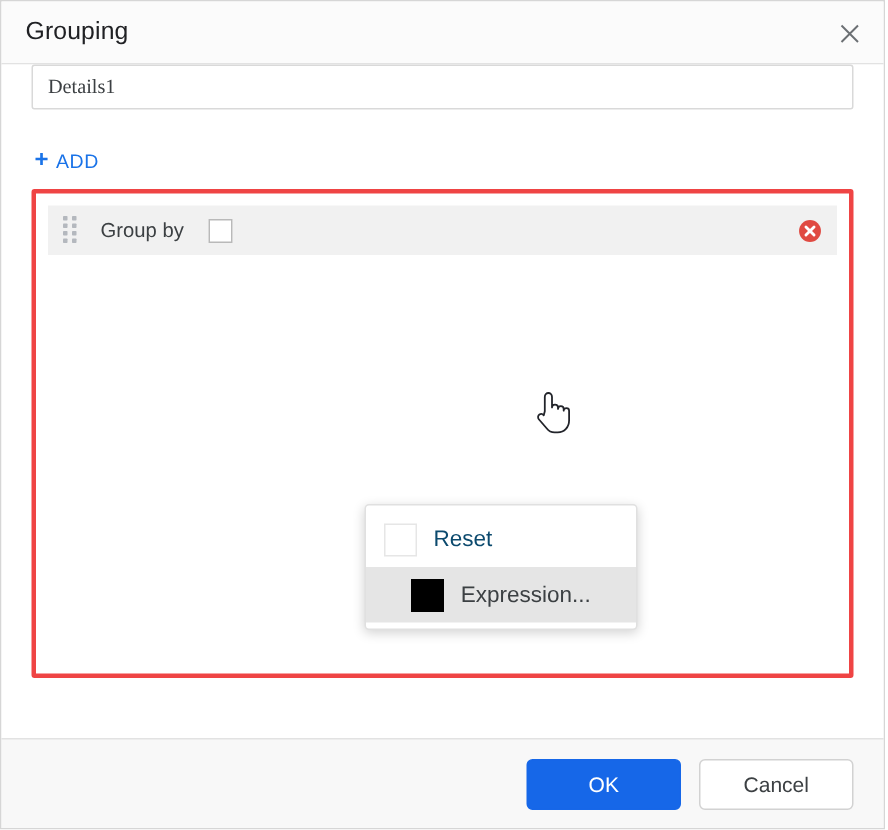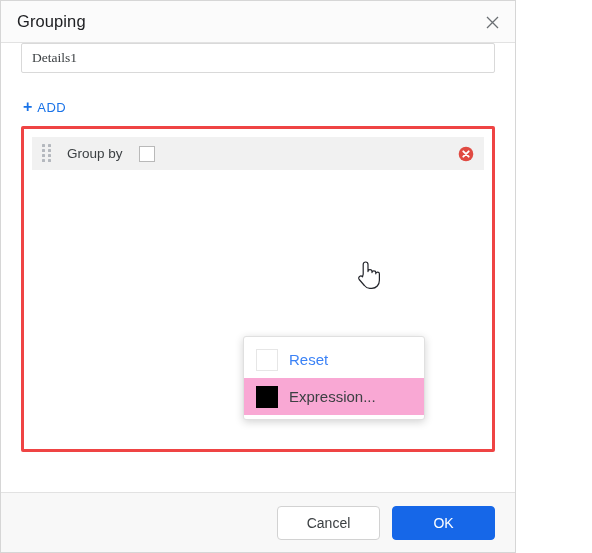--- a/index.html
+++ b/index.html
@@ -10,21 +10,21 @@
     width: 592px;
     height: 553px;
     font-family: "Liberation Sans", sans-serif;
     background: #ffffff;
     overflow: hidden;
     -webkit-font-smoothing: antialiased;
   }
 
   .dialog {
     position: relative;
-    width: 516px;
+    width: 590px;
     height: 553px;
     box-sizing: border-box;
     border: 1px solid #d6d6d6;
     background: #ffffff;
     display: flex;
     flex-direction: column;
   }
 
   
   .dialog-header {
@@ -232,21 +232,21 @@
   }
   .menu-item {
     display: flex;
     align-items: center;
     height: 37px;
     padding: 0 12px;
     cursor: pointer;
     user-select: none;
   }
   .menu-item.disabled { cursor: default; }
-  .menu-item.hovered { background: #f9a8d4; }
+  .menu-item.hovered { background: #e5e5e5; justify-content: center; }
 
   .swatch {
     width: 22px;
     height: 22px;
     box-sizing: border-box;
     flex: 0 0 auto;
   }
   .swatch.empty {
     border: 1px solid #e6e6e6;
     background: #ffffff;
@@ -254,21 +254,21 @@
   .swatch.filled {
     background: #000000;
     border: 1px solid #000000;
   }
   .menu-label {
     margin-left: 11px;
     font-size: 15px;
     color: #3c4043;
     white-space: nowrap;
   }
-  .menu-item.disabled .menu-label { color: #3b82f6; }
+  .menu-item.disabled .menu-label { color: #0c4a6e; }
 
   
   .cursor {
     position: absolute;
     left: 355px;
     top: 257px;
     width: 26px;
     height: 32px;
     z-index: 60;
     pointer-events: none;
@@ -382,17 +382,17 @@
       <path d="M7.2 16.2 V6.6 c0-1.5 1.1-2.6 2.4-2.6 1.3 0 2.4 1.1 2.4 2.6 V13.6
                c0-1.1 0.9-1.9 2-1.9 1.1 0 2 0.8 2 1.9 V14.6
                c0-1 0.9-1.8 1.9-1.8 1 0 1.9 0.8 1.9 1.8 V15.8
                c0-1 0.8-1.7 1.8-1.7 1 0 1.8 0.7 1.8 1.7 V22.2
                c0 4.6-3.1 8.1-7.6 8.1 h-2.1 c-2.4 0-4-1.1-5.3-2.8
                L3.2 21.5 c-0.8-1.1-0.6-2.4 0.4-3.1 1-0.7 2.2-0.4 2.9 0.5 Z" fill="#ffffff" stroke="#22242a" stroke-width="1.2" stroke-linejoin="round"></path>
     </svg>
   </div>
 
   <div class="dialog-footer">
+    <div class="btn btn-primary">OK</div>
     <div class="btn btn-secondary">Cancel</div>
-    <div class="btn btn-primary">OK</div>
   </div>
 
 </div>
 
 </body></html>

